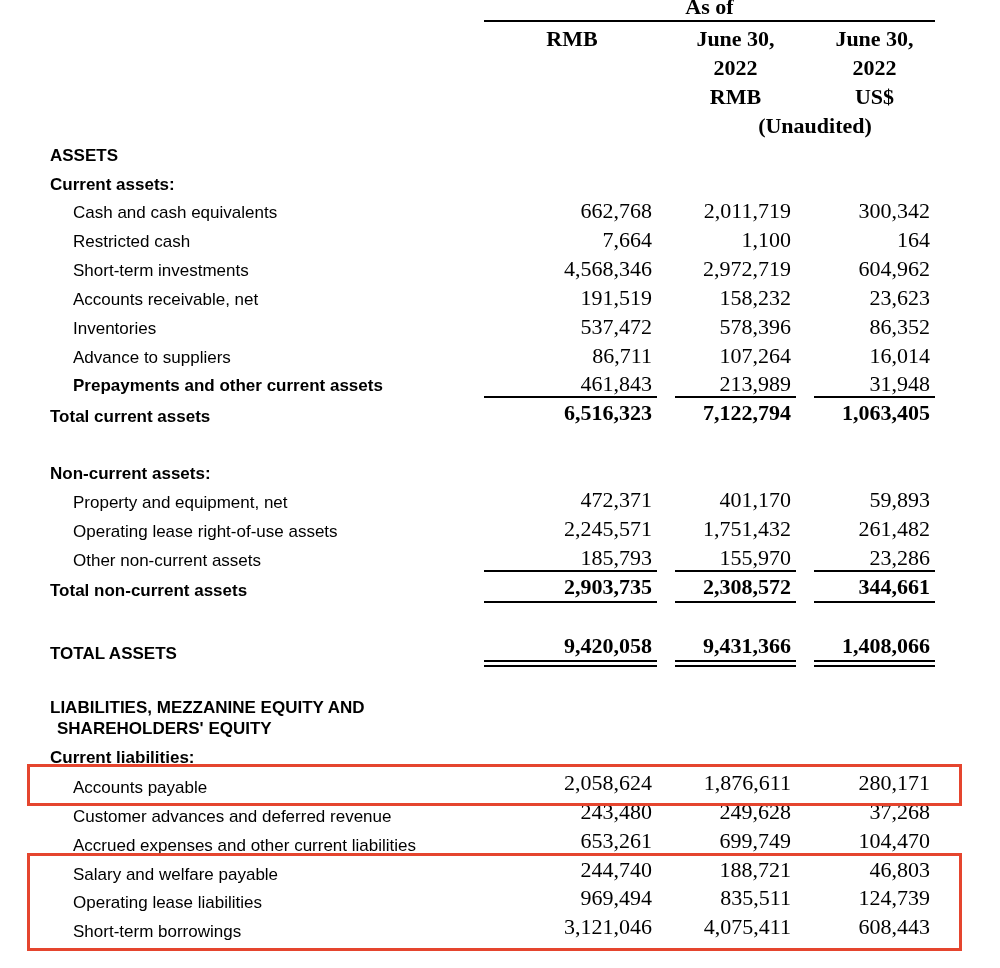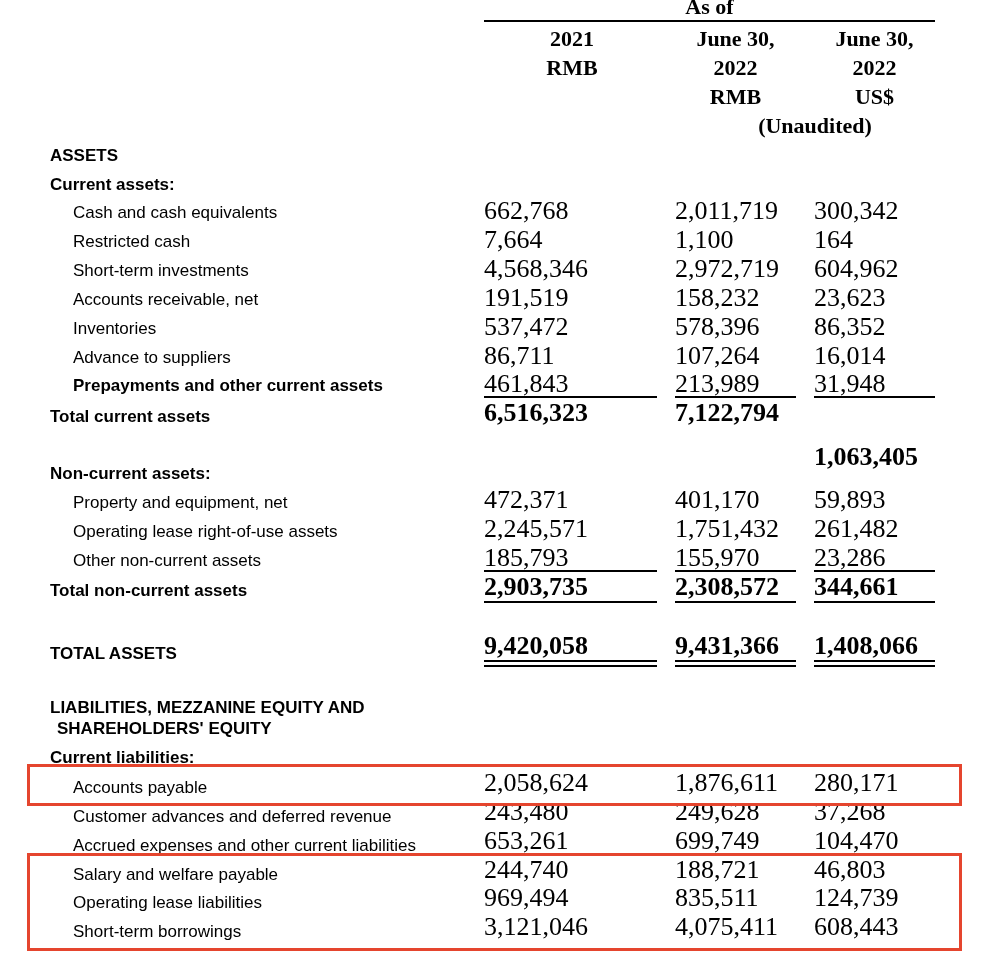--- a/index.html
+++ b/index.html
@@ -14,41 +14,40 @@
   .colhead { top: 24px; font-size: 22px; font-weight: bold; line-height: 29px; text-align: center; }
   .colhead div { white-space: nowrap; }
 
   
   .lbl { font-size: 17px; line-height: 20px; white-space: nowrap; }
   .lbl.b { font-weight: bold; }
   .lbl.ind { left: 73px; }
   .lbl.top { left: 50px; }
 
   
-  .num { font-size: 26px; line-height: 24px; text-align: left; white-space: nowrap; }
+  .num { font-size: 22px; line-height: 24px; text-align: right; white-space: nowrap; }
   .num.b { font-weight: bold; }
   .c1 { left: 484px; width: 168px; }
   .c2 { left: 675px; width: 116px; }
   .c3 { left: 814px; width: 116px; }
 
   .rule { height: 0; border-top: 2px solid #000; }
   .r1 { left: 484px; width: 173px; }
   .r2 { left: 675px; width: 121px; }
   .r3 { left: 814px; width: 121px; }
 
   .hl { border: 3px solid #e5452e; box-sizing: border-box; }
 </style>
 </head>
 <body>
 
 <div class="abs serif asof">As of</div>
 <div class="abs hdr-rule"></div>
 
 <div class="abs serif colhead" style="left:484px;width:176px;">
-  <div>2021</div>
   <div>RMB</div>
 </div>
 <div class="abs serif colhead" style="left:675px;width:121px;">
   <div>June 30,</div>
   <div>2022</div>
   <div>RMB</div>
 </div>
 <div class="abs serif colhead" style="left:814px;width:121px;">
   <div>June 30,</div>
   <div>2022</div>
@@ -103,21 +102,21 @@
 </div>
 
 <div class="abs rule r1" style="top:396px;"></div>
 <div class="abs rule r2" style="top:396px;"></div>
 <div class="abs rule r3" style="top:396px;"></div>
 
 <div>
   <div class="abs sans lbl b top" style="top:407px;">Total current assets</div>
   <div class="abs serif num b c1" style="top:401px;">6,516,323</div>
   <div class="abs serif num b c2" style="top:401px;">7,122,794</div>
-  <div class="abs serif num b c3" style="top:401px;margin-top:44px;">1,063,405</div>
+  <div class="abs serif num b c3" style="top:401px;">1,063,405</div>
 </div>
 
 <div class="abs sans lbl b top" style="top:464px;">Non-current assets:</div>
 
 <div>
   <div class="abs sans lbl ind" style="top:493px;">Property and equipment, net</div>
   <div class="abs serif num c1" style="top:488px;">472,371</div>
   <div class="abs serif num c2" style="top:488px;">401,170</div>
   <div class="abs serif num c3" style="top:488px;">59,893</div>
 </div>

